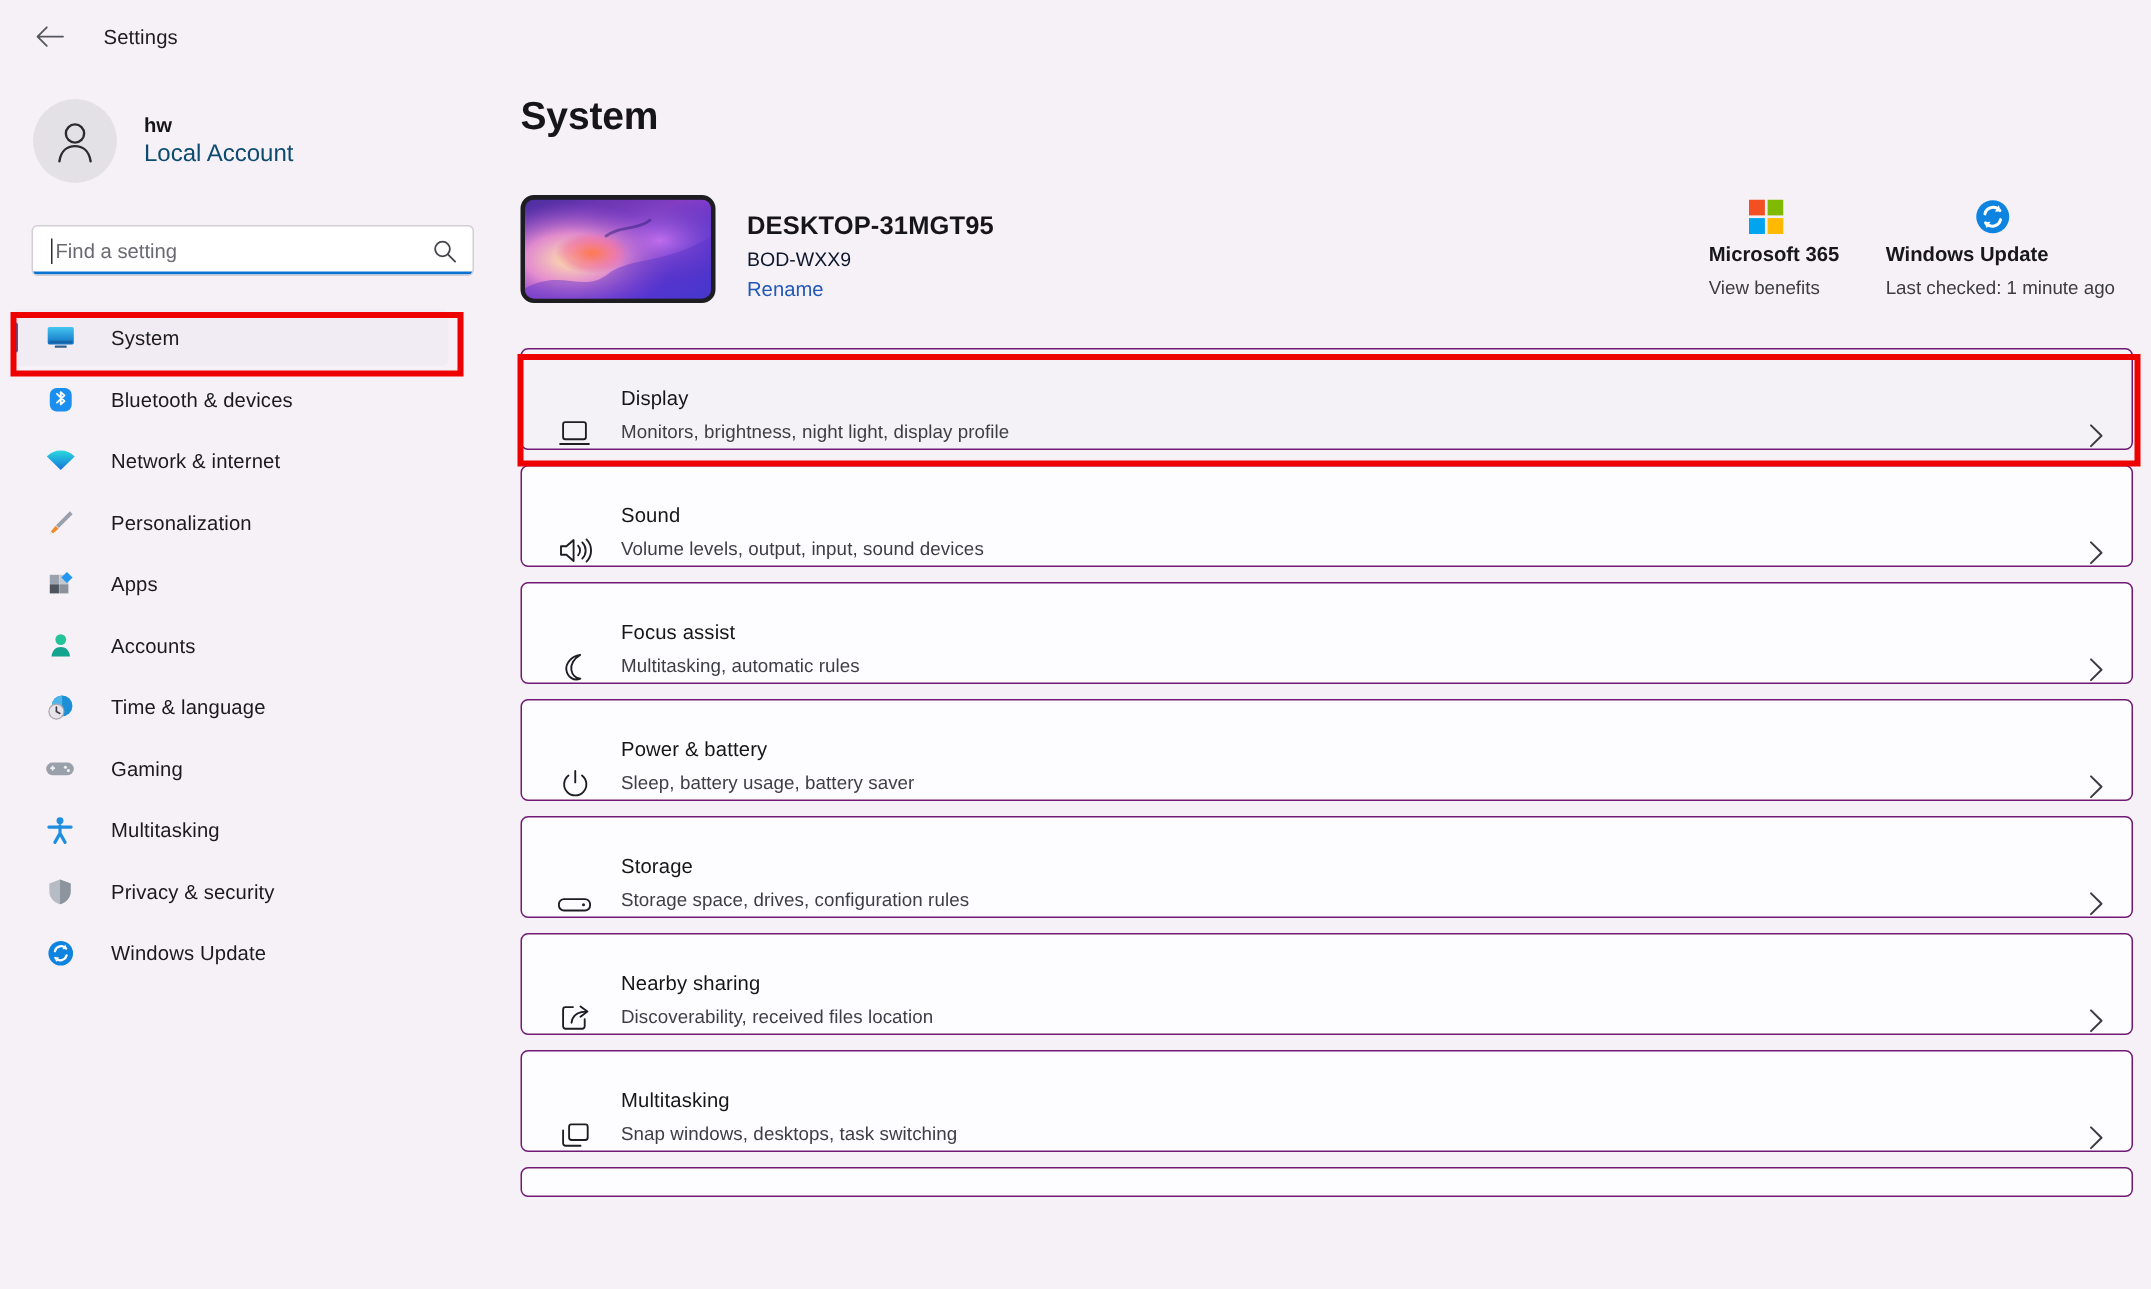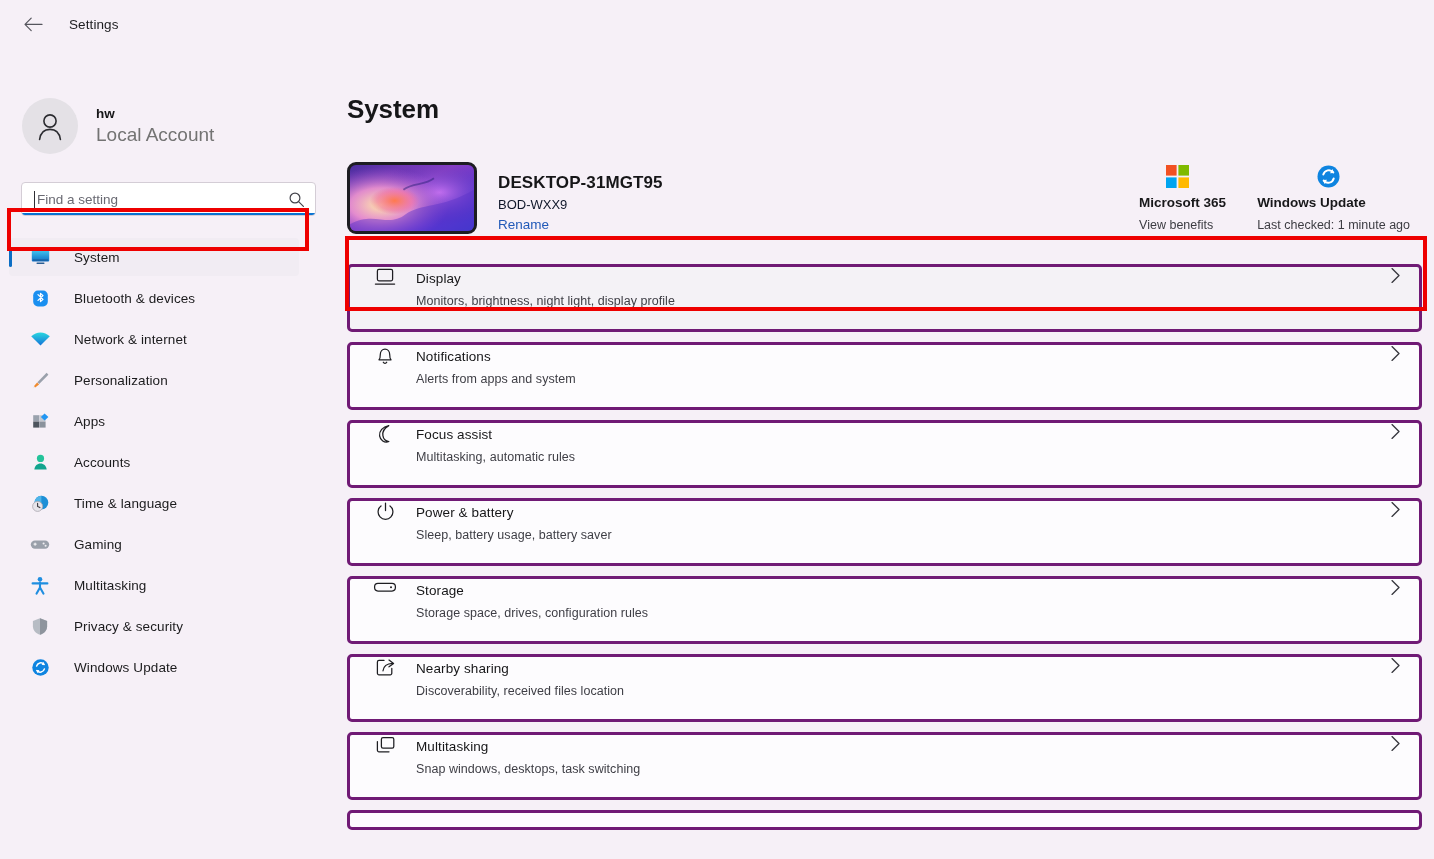--- a/index.html
+++ b/index.html
@@ -4,21 +4,21 @@
 <style>
   * { box-sizing: border-box; margin: 0; padding: 0; }
   html, body {
     width: 1434px; height: 859px;
     background: #f6f0f7;
     font-family: "Liberation Sans", sans-serif;
     overflow: hidden;
     color: #1b1b1b;
     -webkit-font-smoothing: antialiased;
   }
-  .app { position: relative; width: 1434px; height: 859px; display: flex; flex-direction: column; gap: 32px; }
+  .app { position: relative; width: 1434px; height: 859px; display: flex; flex-direction: column; }
 
   
   .titlebar { height: 48px; flex: 0 0 48px; display: flex; align-items: center; padding-left: 16px; }
   .back-btn {
     width: 34px; height: 32px; display: flex; align-items: center; justify-content: center;
     border-radius: 4px; cursor: pointer; color: #4a4a52;
   }
   .title-text { font-size: 13.5px; color: #1d1d20; margin-left: 19px; letter-spacing: .1px; }
 
   
@@ -26,21 +26,21 @@
 
   
   .sidebar { width: 337px; flex: 0 0 337px; padding: 0 16px 0 0; position: relative; }
   .profile { display: flex; align-items: center; padding: 12px 0 0 22px; height: 80px; }
   .avatar {
     width: 56px; height: 56px; border-radius: 50%; background: #e4e1e6;
     display: flex; align-items: center; justify-content: center; flex: 0 0 56px;
   }
   .profile-text { margin-left: 18px; line-height: 1.32; }
   .profile-name { font-size: 13.5px; font-weight: bold; color: #161618; }
-  .profile-sub { font-size: 19px; color: #737373; }
+  .profile-sub { font-size: 16px; color: #0c4a6e; }
 
   .search-wrap { margin: 22px 0 0 21px; width: 295px; position: relative; }
   .search-box {
     height: 34px; background: #ffffff; border: 1px solid #d4cdd6;
     border-radius: 4px; display: flex; align-items: center;
     padding: 0 10px 0 12px; position: relative; overflow: hidden;
   }
   .search-caret { width: 1px; height: 17px; background: #2e2e33; margin-right: 2px; }
   .search-input {
     flex: 1; border: 0; outline: 0; background: transparent;
@@ -83,22 +83,22 @@
 
   .quick-links { margin-left: auto; display: flex; align-items: center; gap: 0px; }
   .qlink { display: flex; align-items: center; cursor: pointer; border-radius: 4px; padding: 6px 10px; flex-direction: column; }
   .qlink-icon { width: 30px; flex: 0 0 30px; display: flex; align-items: center; justify-content: center; }
   .qlink-text { margin-left: 11px; line-height: 1.4; }
   .qlink-title { font-size: 13.5px; font-weight: bold; color: #18181a; white-space: nowrap; }
   .qlink-sub { font-size: 12.5px; color: #3c3c42; white-space: nowrap; }
 
   .cards { margin-top: 22px; }
   .card {
-    height: 68px; background: #fdfcfe; border: 3px solid #701a75;
-    border-radius: 5px; margin-bottom: 10px; display: flex; align-items: flex-start;
+    height: 68px; background: #fdfcfe; border: 1px solid #701a75;
+    border-radius: 5px; margin-bottom: 10px; display: flex; align-items: flex-end;
     padding: 0 18px 0 20px; cursor: default; position: relative;
   }
   .card.annotated { background: #f4f2f6; }
   .card-icon { width: 30px; flex: 0 0 30px; display: flex; align-items: center; justify-content: center; color: #1e1e22; }
   .card-text { margin-left: 16px; line-height: 1.38; }
   .card-title { font-size: 13.5px; color: #161618; letter-spacing: .1px; }
   .card-sub { font-size: 12.5px; color: #3e3e45; letter-spacing: .05px; }
   .card-chevron { margin-left: auto; color: #3a3a40; display: flex; align-items: center; }
 
   
@@ -388,38 +388,40 @@
             <span class="card-title">Display</span><br>
             <span class="card-sub">Monitors, brightness, night light, display profile</span>
           </span>
           <span class="card-chevron">
             <svg width="11" height="17" viewBox="0 0 11 17">
                 <path d="M2 1.6 L9 8.5 L2 15.4" fill="none" stroke="#3a3a40" stroke-width="1.35" stroke-linecap="round" stroke-linejoin="round"></path>
               </svg>
           </span>
         </div>
 
-
         <div class="card">
           <span class="card-icon">
-            <svg width="20" height="21" viewBox="0 0 20 21">
-              <path d="M4 14.8 C5.3 13.6 5.3 12.3 5.3 9.6 C5.3 6.3 7.4 4 10 4 C12.6 4 14.7 6.3 14.7 9.6 C14.7 12.3 14.7 13.6 16 14.8 Z" fill="none" stroke="#1e1e22" stroke-width="1.25" stroke-linejoin="round"></path>
-              <path d="M8.3 17.2 A1.9 1.9 0 0 0 11.7 17.2" fill="none" stroke="#1e1e22" stroke-width="1.25" stroke-linecap="round"></path>
-            </svg>
-          </span>
-          <span class="card-text">
-            <span class="card-title">Notifications</span><br>
-            <span class="card-sub">Alerts from apps and system</span>
-          </span>
-          <span class="card-chevron">
-            <svg width="11" height="17" viewBox="0 0 11 17">
-                <path d="M2 1.6 L9 8.5 L2 15.4" fill="none" stroke="#3a3a40" stroke-width="1.35" stroke-linecap="round" stroke-linejoin="round"></path>
-              </svg>
-          </span>
-        </div>
+            <svg width="23" height="20" viewBox="0 0 23 20">
+              <path d="M2 7.2 L5.6 7.2 L10.4 3 L10.4 17 L5.6 12.8 L2 12.8 Z" fill="none" stroke="#1e1e22" stroke-width="1.25" stroke-linejoin="round"></path>
+              <path d="M13.4 6.8 A4.6 4.6 0 0 1 13.4 13.2" fill="none" stroke="#1e1e22" stroke-width="1.25" stroke-linecap="round"></path>
+              <path d="M16.2 4.6 A7.6 7.6 0 0 1 16.2 15.4" fill="none" stroke="#1e1e22" stroke-width="1.25" stroke-linecap="round"></path>
+              <path d="M19 2.6 A10.5 10.5 0 0 1 19 17.4" fill="none" stroke="#1e1e22" stroke-width="1.25" stroke-linecap="round"></path>
+            </svg>
+          </span>
+          <span class="card-text">
+            <span class="card-title">Sound</span><br>
+            <span class="card-sub">Volume levels, output, input, sound devices</span>
+          </span>
+          <span class="card-chevron">
+            <svg width="11" height="17" viewBox="0 0 11 17">
+                <path d="M2 1.6 L9 8.5 L2 15.4" fill="none" stroke="#3a3a40" stroke-width="1.35" stroke-linecap="round" stroke-linejoin="round"></path>
+              </svg>
+          </span>
+        </div>
+
 
         <div class="card">
           <span class="card-icon">
             <svg width="20" height="21" viewBox="0 0 20 21">
               <path d="M13.8 2.6 C9.6 5 7.3 9 7.9 12.6 C8.4 15.9 10.9 18.2 13.9 18.5 C9.3 20.3 5.2 17 4.6 12.8 C4 8.4 7.6 3.6 13.8 2.6 Z" fill="none" stroke="#1e1e22" stroke-width="1.25" stroke-linejoin="round"></path>
             </svg>
           </span>
           <span class="card-text">
             <span class="card-title">Focus assist</span><br>
             <span class="card-sub">Multitasking, automatic rules</span>

